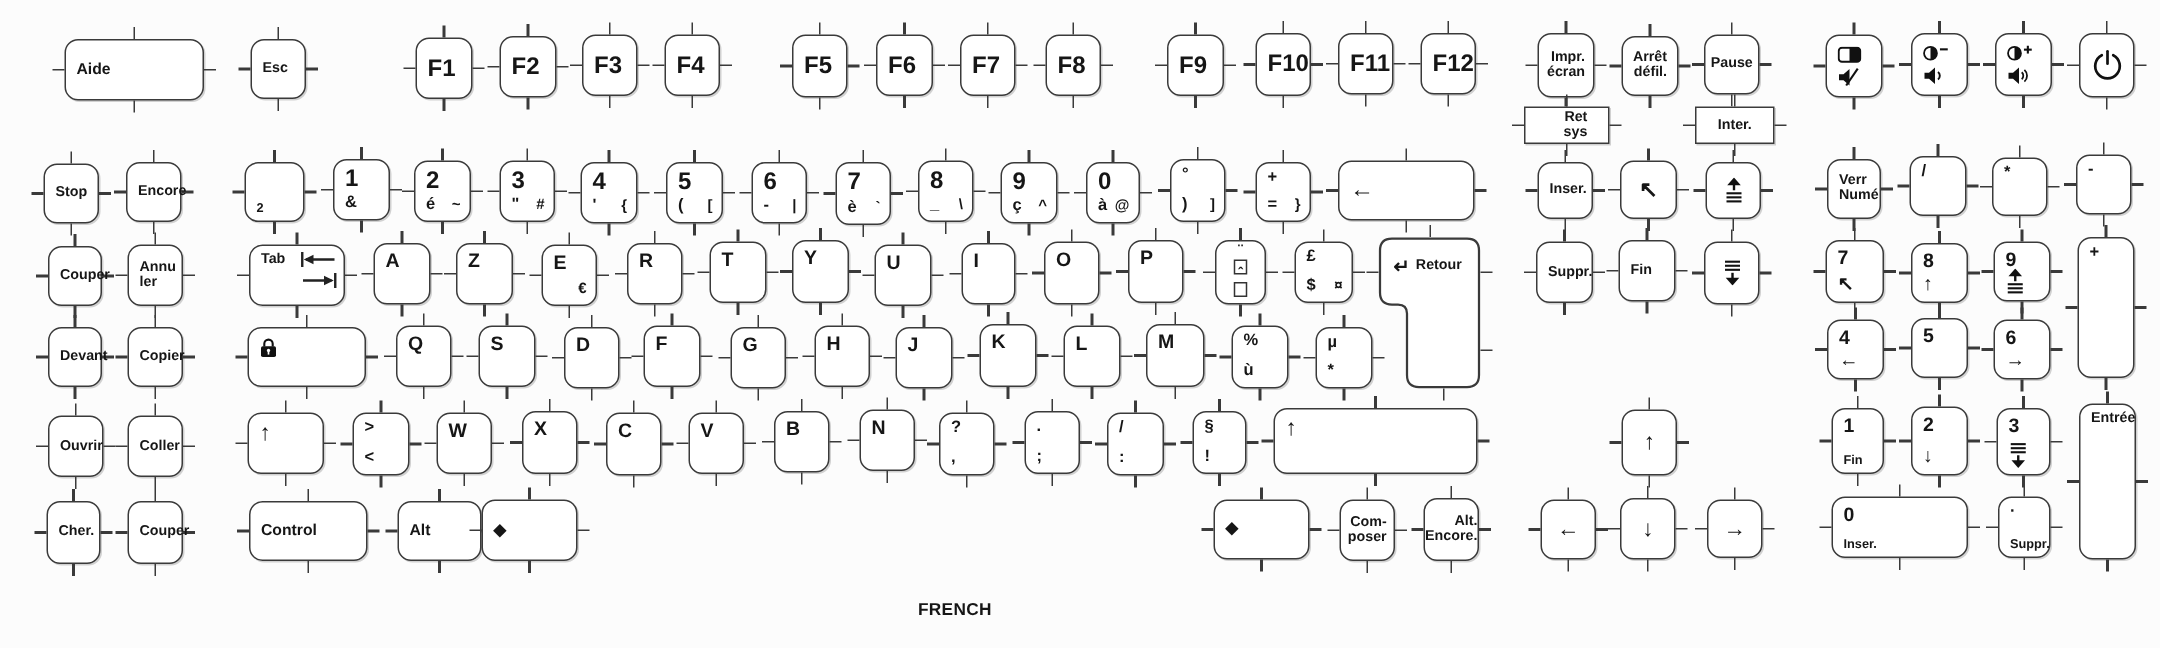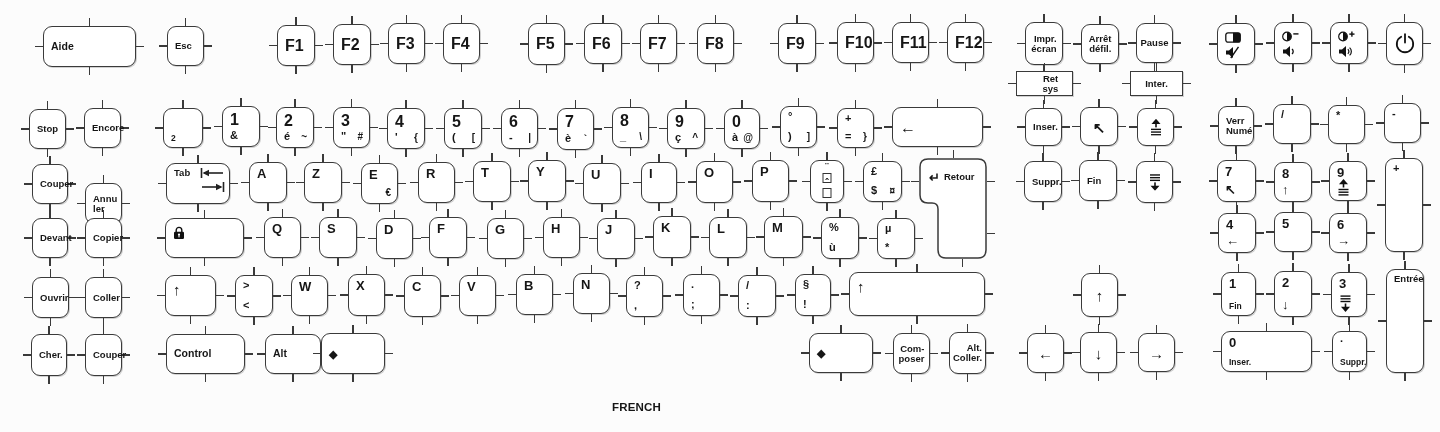--- a/index.html
+++ b/index.html
@@ -247,21 +247,21 @@
         <i class="tick r"></i>
         <span class="lab p-cl k-wordsm">Encore</span>
       </div>
       <div class="key" style="left: 32px; top: 164px; width: 36px; height: 40px;">
         <i class="tick t"></i>
         <i class="tick b"></i>
         <i class="tick l"></i>
         <i class="tick r"></i>
         <span class="lab p-cl k-wordsm">Couper</span>
       </div>
-      <div class="key" style="left: 85px; top: 163px; width: 37px; height: 41px; margin-top: 20px;">
+      <div class="key" style="left: 85px; top: 163px; width: 37px; height: 41px;">
         <i class="tick t"></i>
         <i class="tick b"></i>
         <i class="tick l"></i>
         <i class="tick r"></i>
         <span class="lab p-cl k-wordsm">Annu
 ler</span>
       </div>
       <div class="key" style="left: 32px; top: 218px; width: 36px; height: 40px;">
         <i class="tick t"></i>
         <i class="tick b"></i>
@@ -768,21 +768,21 @@
         <i class="tick r"></i>
         <span class="lab p-c k-wordsm">Com-
 poser</span>
       </div>
       <div class="key" style="left: 949px; top: 332px; width: 37px; height: 42px;">
         <i class="tick t"></i>
         <i class="tick b"></i>
         <i class="tick l"></i>
         <i class="tick r"></i>
         <span class="lab p-c k-wordsm">Alt.
-Coller.</span>
+Encore.</span>
       </div>
       <div class="key" style="left: 1025px; top: 108px; width: 37px; height: 38px;">
         <i class="tick t"></i>
         <i class="tick b"></i>
         <i class="tick l"></i>
         <i class="tick r"></i>
         <span class="lab p-cl k-wordsm">Inser.</span>
       </div>
       <div class="key" style="left: 1080px; top: 107px; width: 38px; height: 39px;">
         <i class="tick t"></i>

